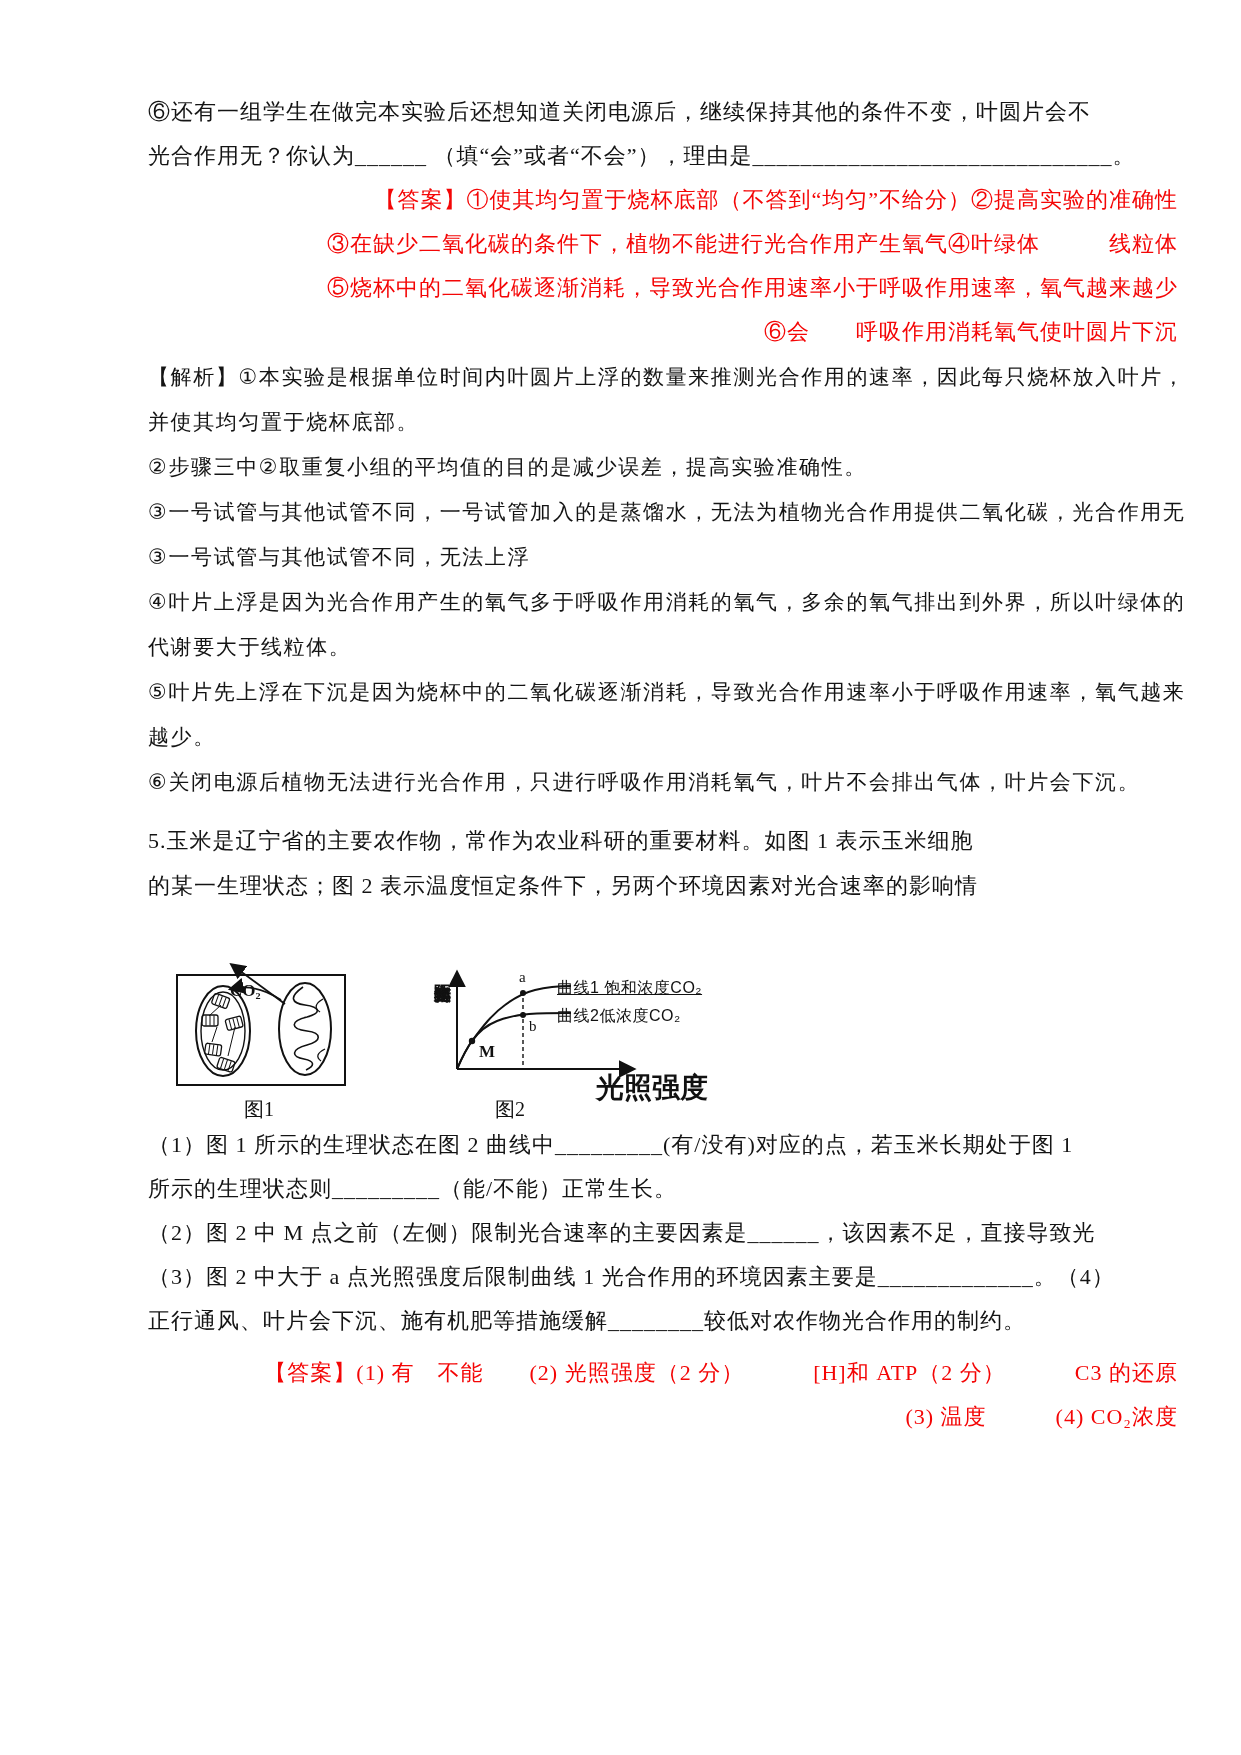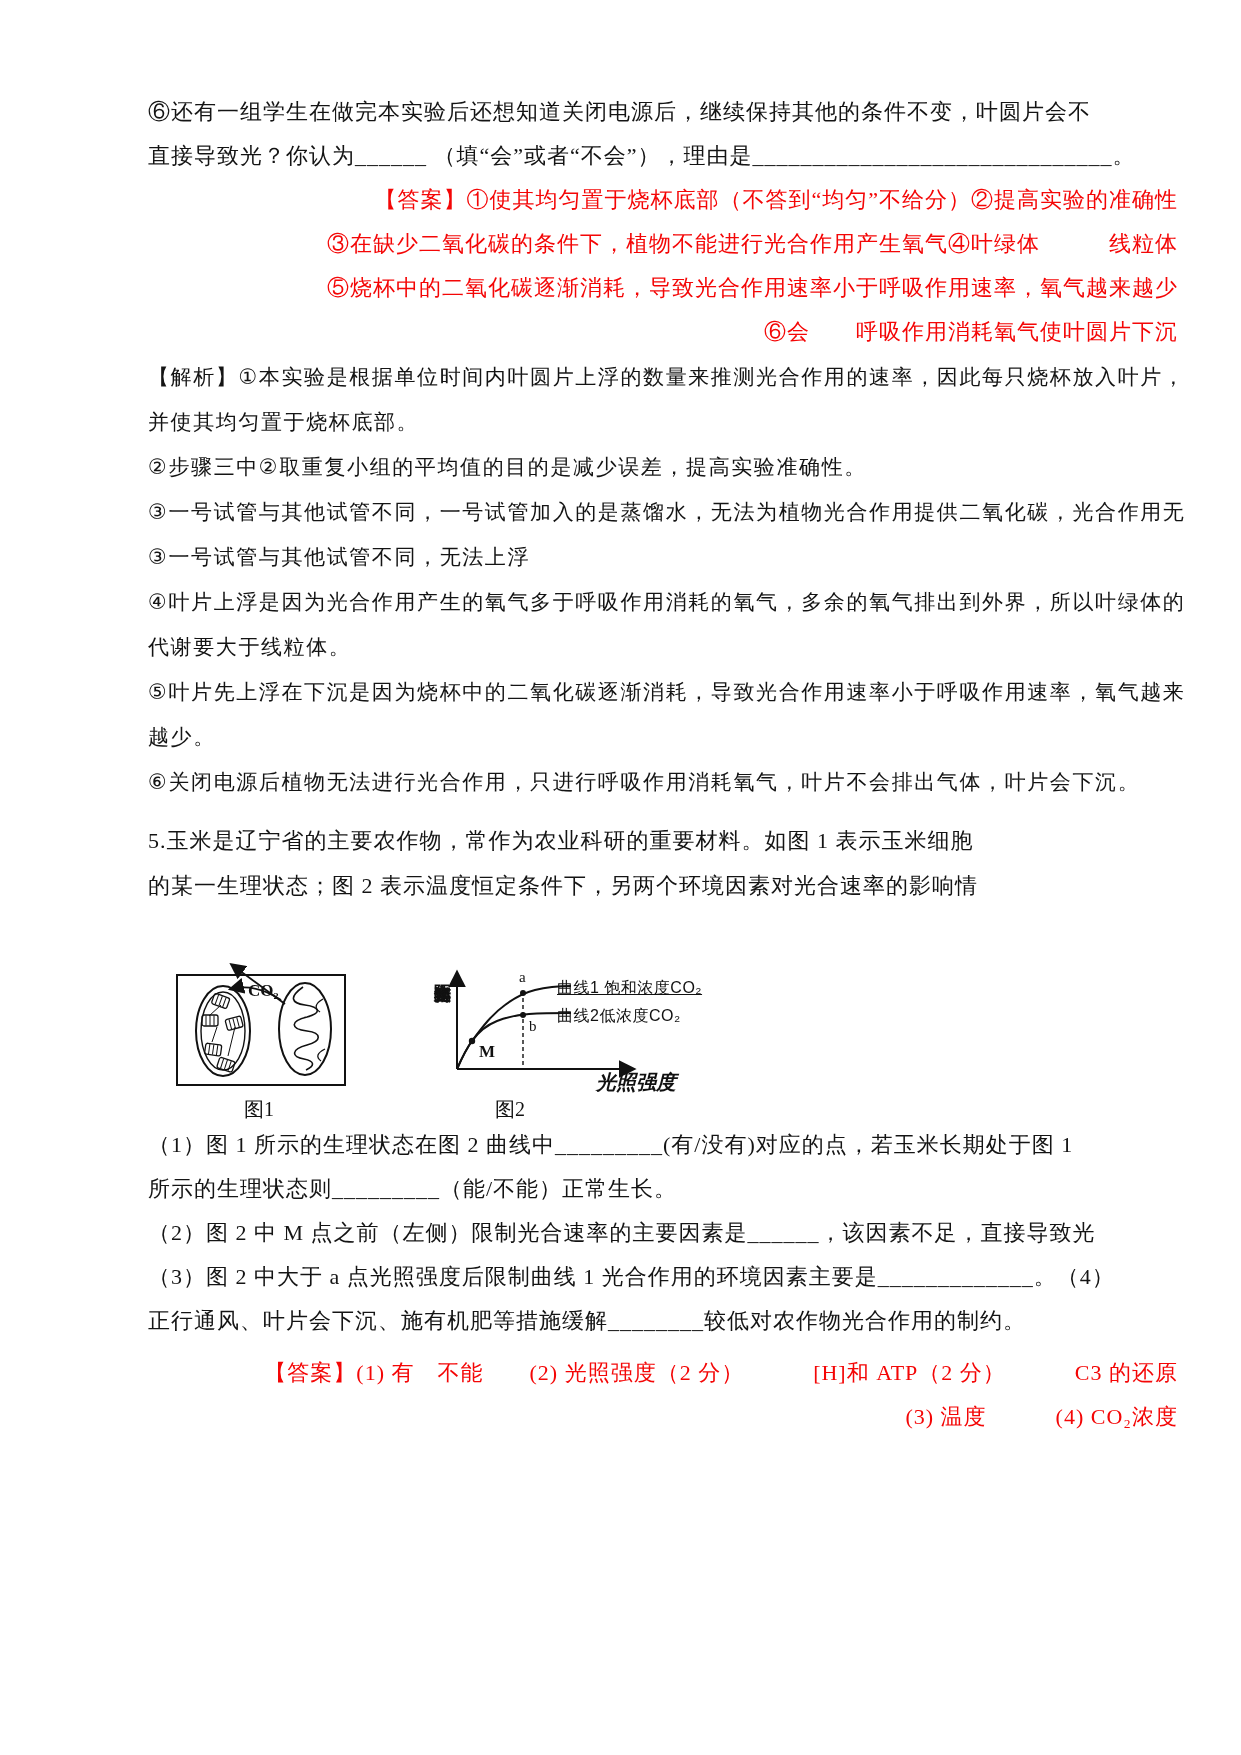--- a/index.html
+++ b/index.html
@@ -44,40 +44,40 @@
   }
   .co2 { font-weight:bold; font-size:17px; font-family:"Liberation Serif","DejaVu Serif",serif; }
   .ylab {
     writing-mode:vertical-rl; text-orientation:upright;
     font-family:"Liberation Sans","DejaVu Sans",sans-serif;
     font-weight:bold; font-size:17px; letter-spacing:0;
     line-height:17px;
   }
   .xlab {
     font-family:"Liberation Sans","DejaVu Sans",sans-serif;
-    font-weight:bold; font-size:20px;font-style:italic;
+    font-weight:bold; font-size:28px;
   }
   .legend {
     font-family:"Liberation Sans","DejaVu Sans",sans-serif;
     font-size:16px; letter-spacing:0.5px;
   }
   .pt { font-size:15px; font-family:"Liberation Serif","DejaVu Serif",serif; }
   .pt-m { font-size:17px; font-weight:bold; }
   .cap { font-size:20px; }
   .questions { margin-top:0; }
   .ans5 { margin-top:8px; }
   svg { position:absolute; overflow:visible; }
 </style>
 </head>
 <body>
 
 <div class="content">
 
   <p class="ln">⑥还有一组学生在做完本实验后还想知道关闭电源后，继续保持其他的条件不变，叶圆片会不</p>
-  <p class="ln">直接导致光？你认为______ （填“会”或者“不会”），理由是______________________________。</p>
+  <p class="ln">光合作用无？你认为______ （填“会”或者“不会”），理由是______________________________。</p>
 
   <p class="ln red">【答案】①使其均匀置于烧杯底部（不答到“均匀”不给分）②提高实验的准确性</p>
   <p class="ln red">③在缺少二氧化碳的条件下，植物不能进行光合作用产生氧气④叶绿体　　　线粒体</p>
   <p class="ln red">⑤烧杯中的二氧化碳逐渐消耗，导致光合作用速率小于呼吸作用速率，氧气越来越少</p>
   <p class="ln red">⑥会　　呼吸作用消耗氧气使叶圆片下沉</p>
 
   <p class="ln hei">【解析】①本实验是根据单位时间内叶圆片上浮的数量来推测光合作用的速率，因此每只烧杯放入叶片，</p>
   <p class="ln hei">并使其均匀置于烧杯底部。</p>
   <p class="ln hei">②步骤三中②取重复小组的平均值的目的是减少误差，提高实验准确性。</p>
   <p class="ln hei">③一号试管与其他试管不同，一号试管加入的是蒸馏水，无法为植物光合作用提供二氧化碳，光合作用无</p>
@@ -144,21 +144,21 @@
       <g fill="none" stroke="#111">
         <ellipse cx="130" cy="66" rx="26" ry="46" stroke-width="2"></ellipse>
         <path d="M 128 24 C 114 34 116 40 130 42 C 145 44 147 50 132 54 C 115 58 115 66 132 68 C 147 70 147 78 132 82 C 116 86 116 94 129 96 C 140 98 140 103 131 107" stroke-width="1.6"></path>
         <path d="M 148 36 q -12 7 -3 13" stroke-width="1.3"></path>
         <path d="M 150 86 q -12 6 -4 12" stroke-width="1.3"></path>
       </g>
 
       <path d="M 106 37 Q 80 20 56 26" fill="none" stroke="#111" stroke-width="1.8" marker-end="url(#arr)"></path>
       <path d="M 110 41 L 57 2" fill="none" stroke="#111" stroke-width="1.8" marker-end="url(#arr)"></path>
     </svg>
-    <div class="fig-label co2" style="left:100px; top:33px;">CO₂</div>
+    <div class="fig-label co2" style="left:82px; top:33px;">CO₂</div>
     <div class="fig-label cap" style="left:96px; top:148px;">图1</div>
 
     <svg style="left:285px; top:15px;" width="340" height="135" viewBox="0 0 340 135">
 
       <line x1="24" y1="106" x2="24" y2="10" stroke="#111" stroke-width="2" marker-end="url(#arr)"></line>
       <line x1="24" y1="106" x2="200" y2="106" stroke="#111" stroke-width="2" marker-end="url(#arr)"></line>
 
       <path d="M 24 106 C 32 88 36 82 39 78 C 48 66 58 52 72 42 C 80 36 90 30 102 27 C 114 24 126 23 138 23" fill="none" stroke="#111" stroke-width="2"></path>
 
       <path d="M 24 106 C 32 88 36 82 39 78 C 46 68 54 62 64 58 C 74 54 84 52 96 51 C 110 50 126 50 138 50" fill="none" stroke="#111" stroke-width="2"></path>

